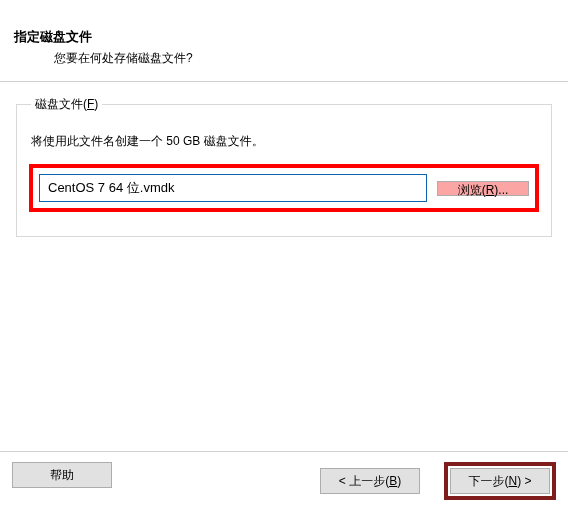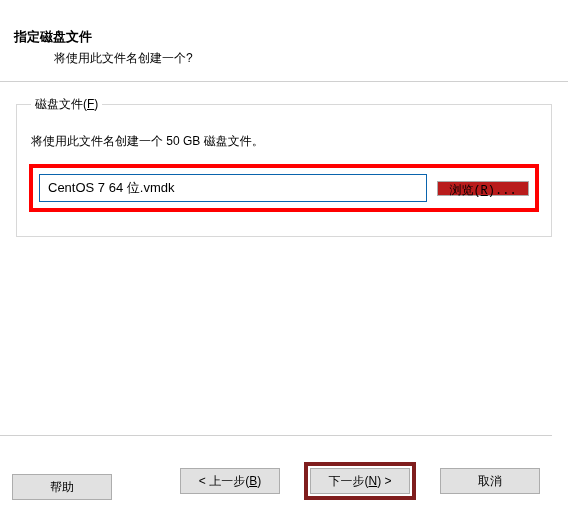--- a/index.html
+++ b/index.html
@@ -59,33 +59,33 @@
       height: 28px;
       border: 1px solid #0a64ad;
       padding: 0 8px;
       font-family: inherit;
       font-size: 13px;
       outline: none;
     }
     .browse-btn {
       width: 92px;
       height: 15px;
-      background: #b91c1c;
+      background: #fca5a5;
       border: 1px solid #adadad;
-      font-family: Liberation Mono, monospace;
+      font-family: Liberation Sans, sans-serif;
       font-size: 12px;
       cursor: pointer;
     }
     .footer {
       position: absolute;
-      left: 0; right: 16px; bottom: 0;
+      left: 0; right: 0; bottom: 0;
       border-top: 1px solid #d0d0d0;
-      padding: 26px 12px 12px 12px;
+      padding: 10px 12px 12px 12px;
       display: flex;
-      align-items: flex-end;
+      align-items: flex-start;
     }
     .btn {
       min-width: 100px;
       height: 26px;
       background: #e1e1e1;
       border: 1px solid #adadad;
       font-family: inherit;
       font-size: 12px;
       cursor: pointer;
       padding: 0 10px;
@@ -101,21 +101,21 @@
       padding: 2px;
       display: inline-flex;
     }
     .underline-hotkey { text-decoration: underline; }
   </style>
 </head>
 <body>
 
 <div class="header">
   <div class="header-title">指定磁盘文件</div>
-  <div class="header-sub">将使用此文件名创建一个?</div>
+  <div class="header-sub">您要在何处存储磁盘文件?</div>
 </div>
 <hr class="divider">
 
 <div class="content">
   <fieldset class="group">
     <legend><span>磁盘文件(</span><span class="underline-hotkey">F</span><span>)</span></legend>
     <div class="desc">将使用此文件名创建一个 50 GB 磁盘文件。</div>
     <div class="highlight-row">
       <input type="text" class="filename-input" value="CentOS 7 64 位.vmdk" style="">
       <button class="browse-btn"><span>浏览(</span><span class="underline-hotkey">R</span><span>)...</span></button>
@@ -124,15 +124,14 @@
 </div>
 
 <div class="footer">
   <button class="btn">帮助</button>
   <div class="spacer"></div>
   <div class="nav-group">
     <button class="btn"><span>&lt; 上一步(</span><span class="underline-hotkey">B</span><span>)</span></button>
     <span class="next-wrap">
       <button class="btn"><span>下一步(</span><span class="underline-hotkey">N</span><span>) &gt;</span></button>
     </span>
-    <button class="btn">取消</button>
   </div>
 </div>
 
 </body></html>

